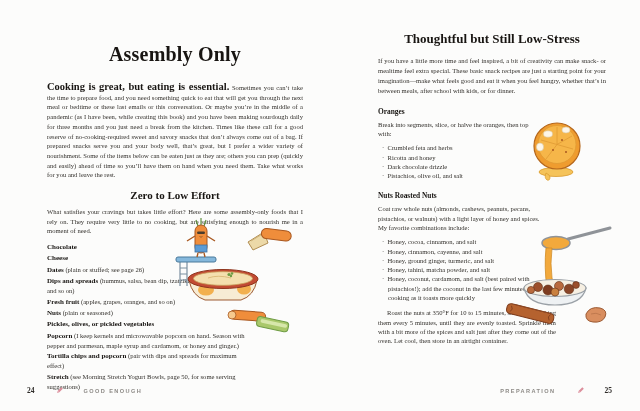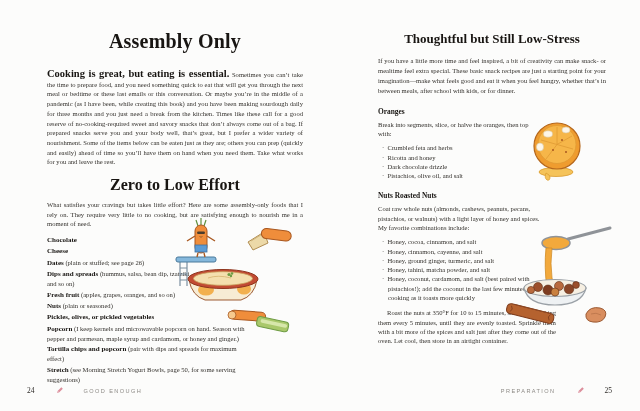--- a/index.html
+++ b/index.html
@@ -9,33 +9,33 @@
     font-family:"Liberation Serif","DejaVu Serif",serif;
     color:#2e2b28;
     position:relative;
     overflow:hidden;
   }
   .page { position:absolute; top:0; height:411px; width:320px; }
   .page-left  { left:0; }
   .page-right { left:320px; }
 
   
-  .l-col { position:absolute; left:47px; top:3px; width:256px; }
+  .l-col { position:absolute; left:47px; top:16px; width:256px; }
   .l-title {
     margin-top:27px; text-align:center;
     font-size:20px; font-weight:bold; letter-spacing:.2px; color:#181512;
   }
   .l-intro {
     margin-top:16px; font-size:6.6px; line-height:9.7px;
     text-align:justify; color:#33302c;
   }
   .l-intro .lead { font-size:10.5px; font-weight:bold; color:#181512; }
   .l-h2 {
     margin-top:9px; text-align:center;
-    font-size:16px; font-weight:bold; color:#181512;
+    font-size:11px; font-weight:bold; color:#181512;
   }
   .l-sec-intro {
     margin-top:6px; font-size:6.6px; line-height:9.7px;
     text-align:justify; color:#33302c;
   }
   .l-list { margin-top:6px; }
   .l-item { font-size:6.6px; line-height:9.3px; margin-bottom:1px; max-width:150px; color:#33302c; }
   .l-item.wide { max-width:203px; }
   .l-item b { font-size:7px; color:#181512; }
 
@@ -61,20 +61,21 @@
   .sec-nuts    { margin-top:11px; }
   .r-outro {
     margin-top:6px; font-size:6.6px; line-height:9.3px;
     max-width:178px; text-indent:9px; text-align:justify; color:#33302c;
   }
 
   
   .footer {
     position:absolute; top:386px; display:flex; align-items:center; gap:20px;
     font-family:"Liberation Sans","DejaVu Sans",sans-serif;
+    font-weight:bold;
   }
   .footer-left  { left:27px; }
   .footer-right { right:28px;margin-left:35px; }
   .page-num { font-family:"Liberation Serif",serif; font-size:7.5px; color:#2e2b28; }
   .running-head { font-size:5.6px; letter-spacing:1.4px; color:#8d8a86; }
   .pencil { width:9px; height:9px; display:inline-block; }
 
   
   .illo { position:absolute; }
   .illo-dip    { left:172px; top:216px; width:132px; height:120px; }

